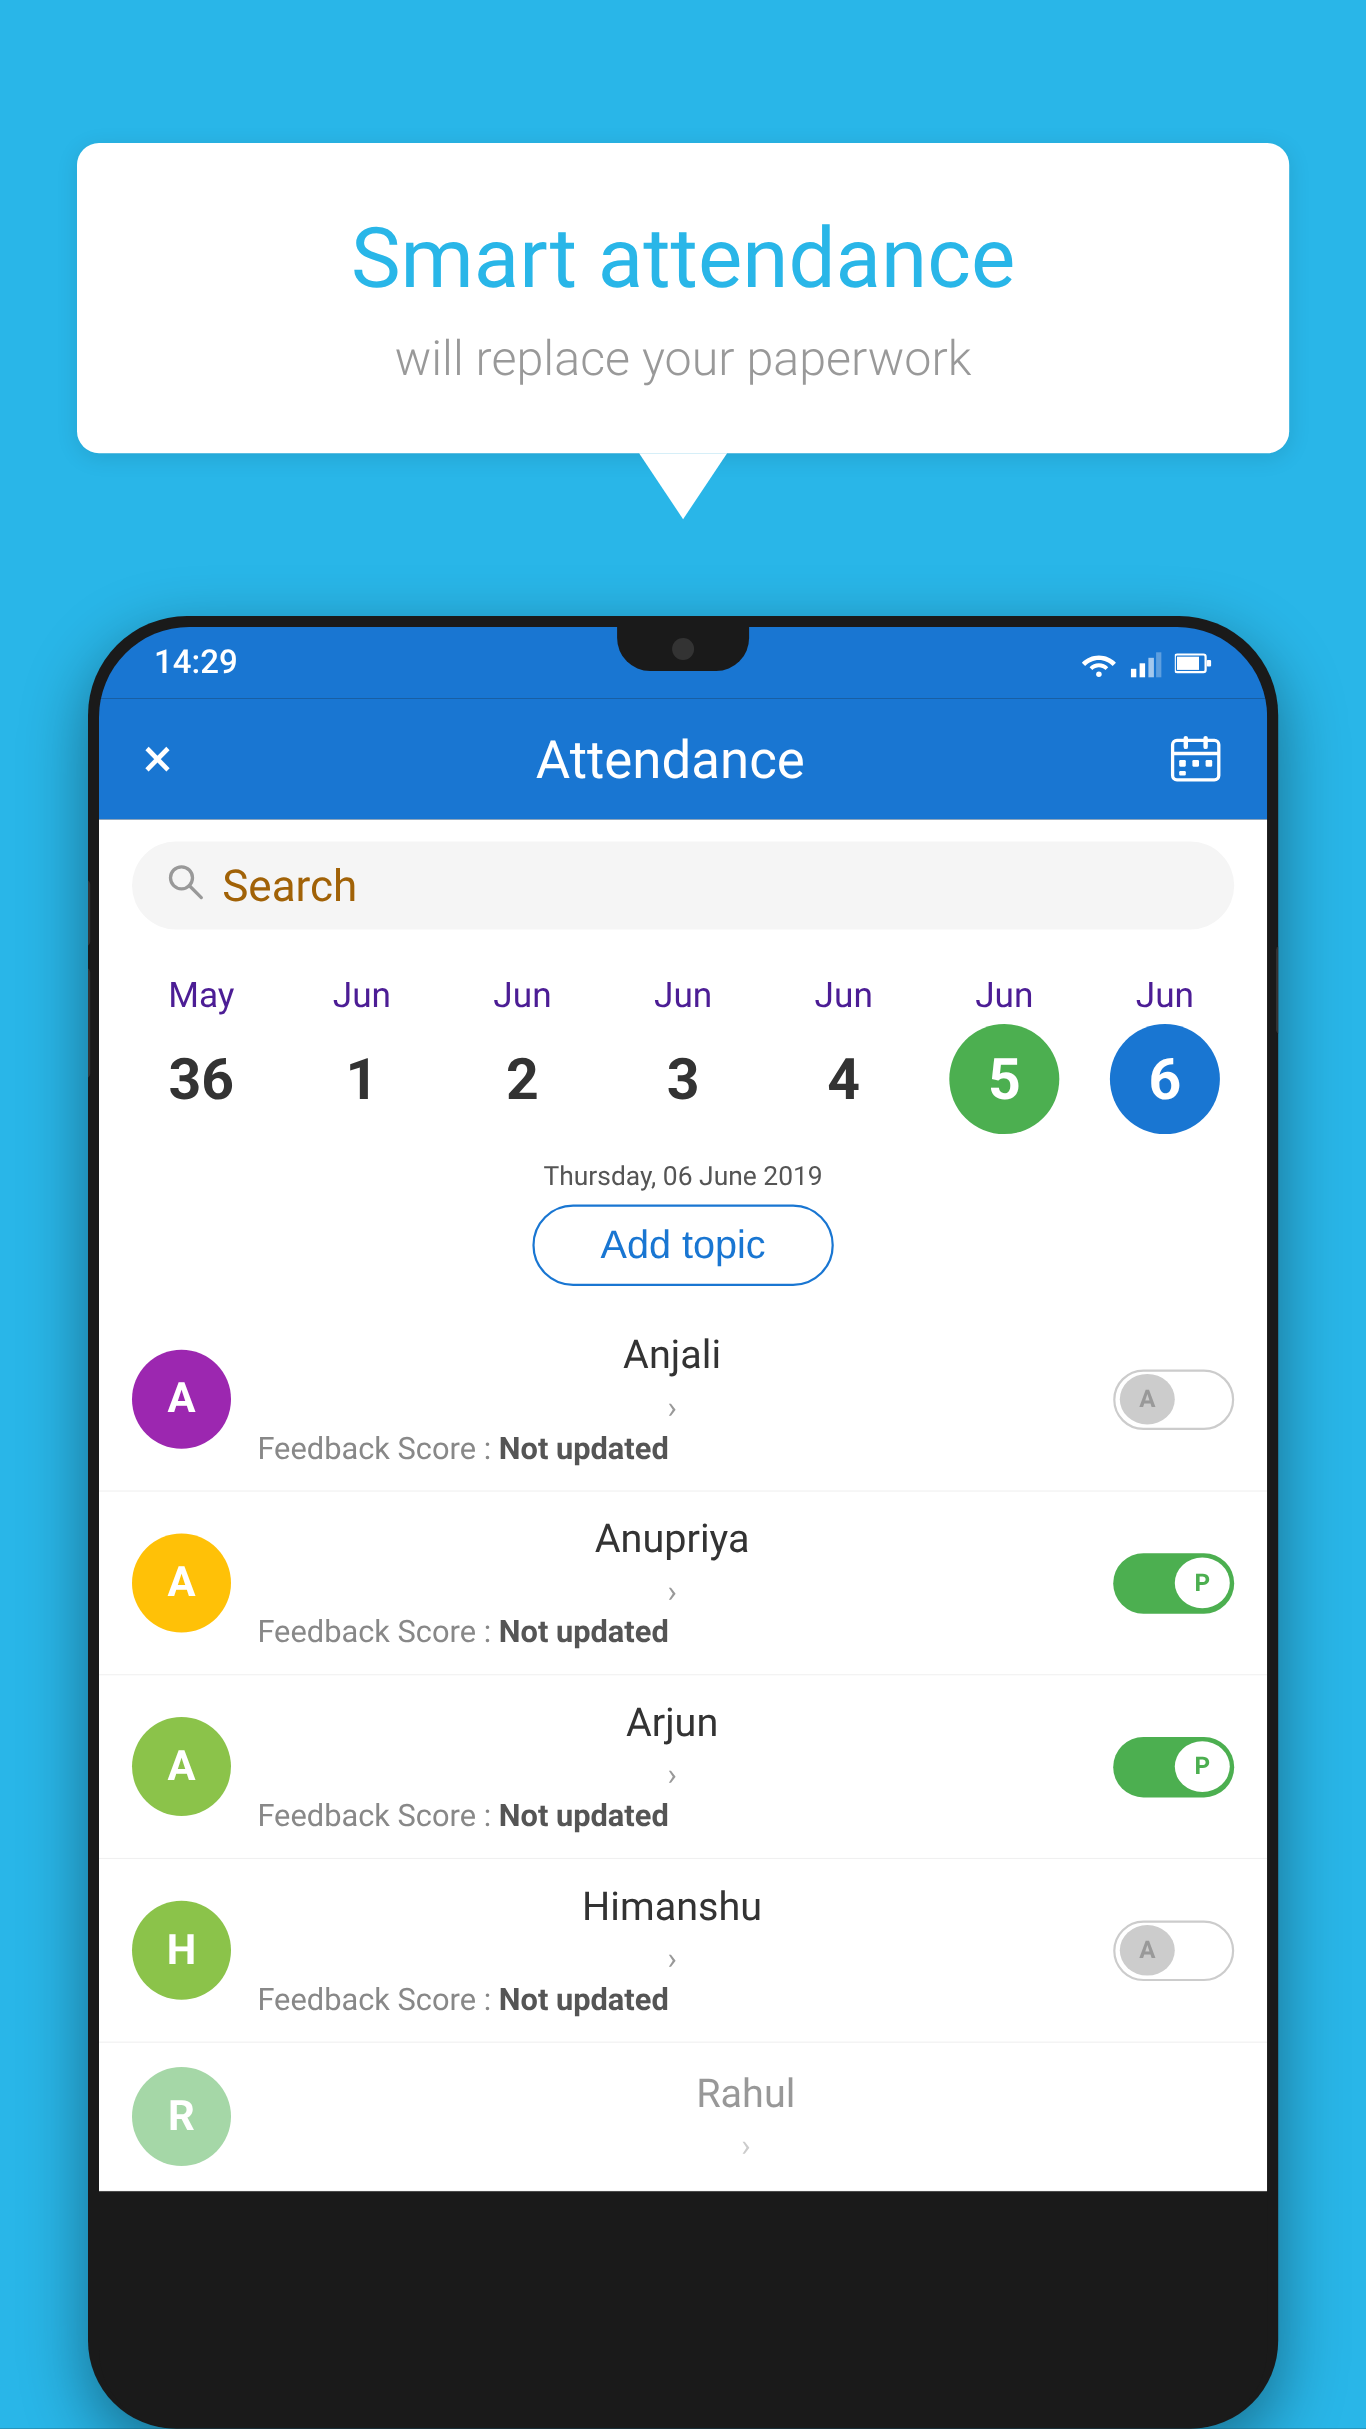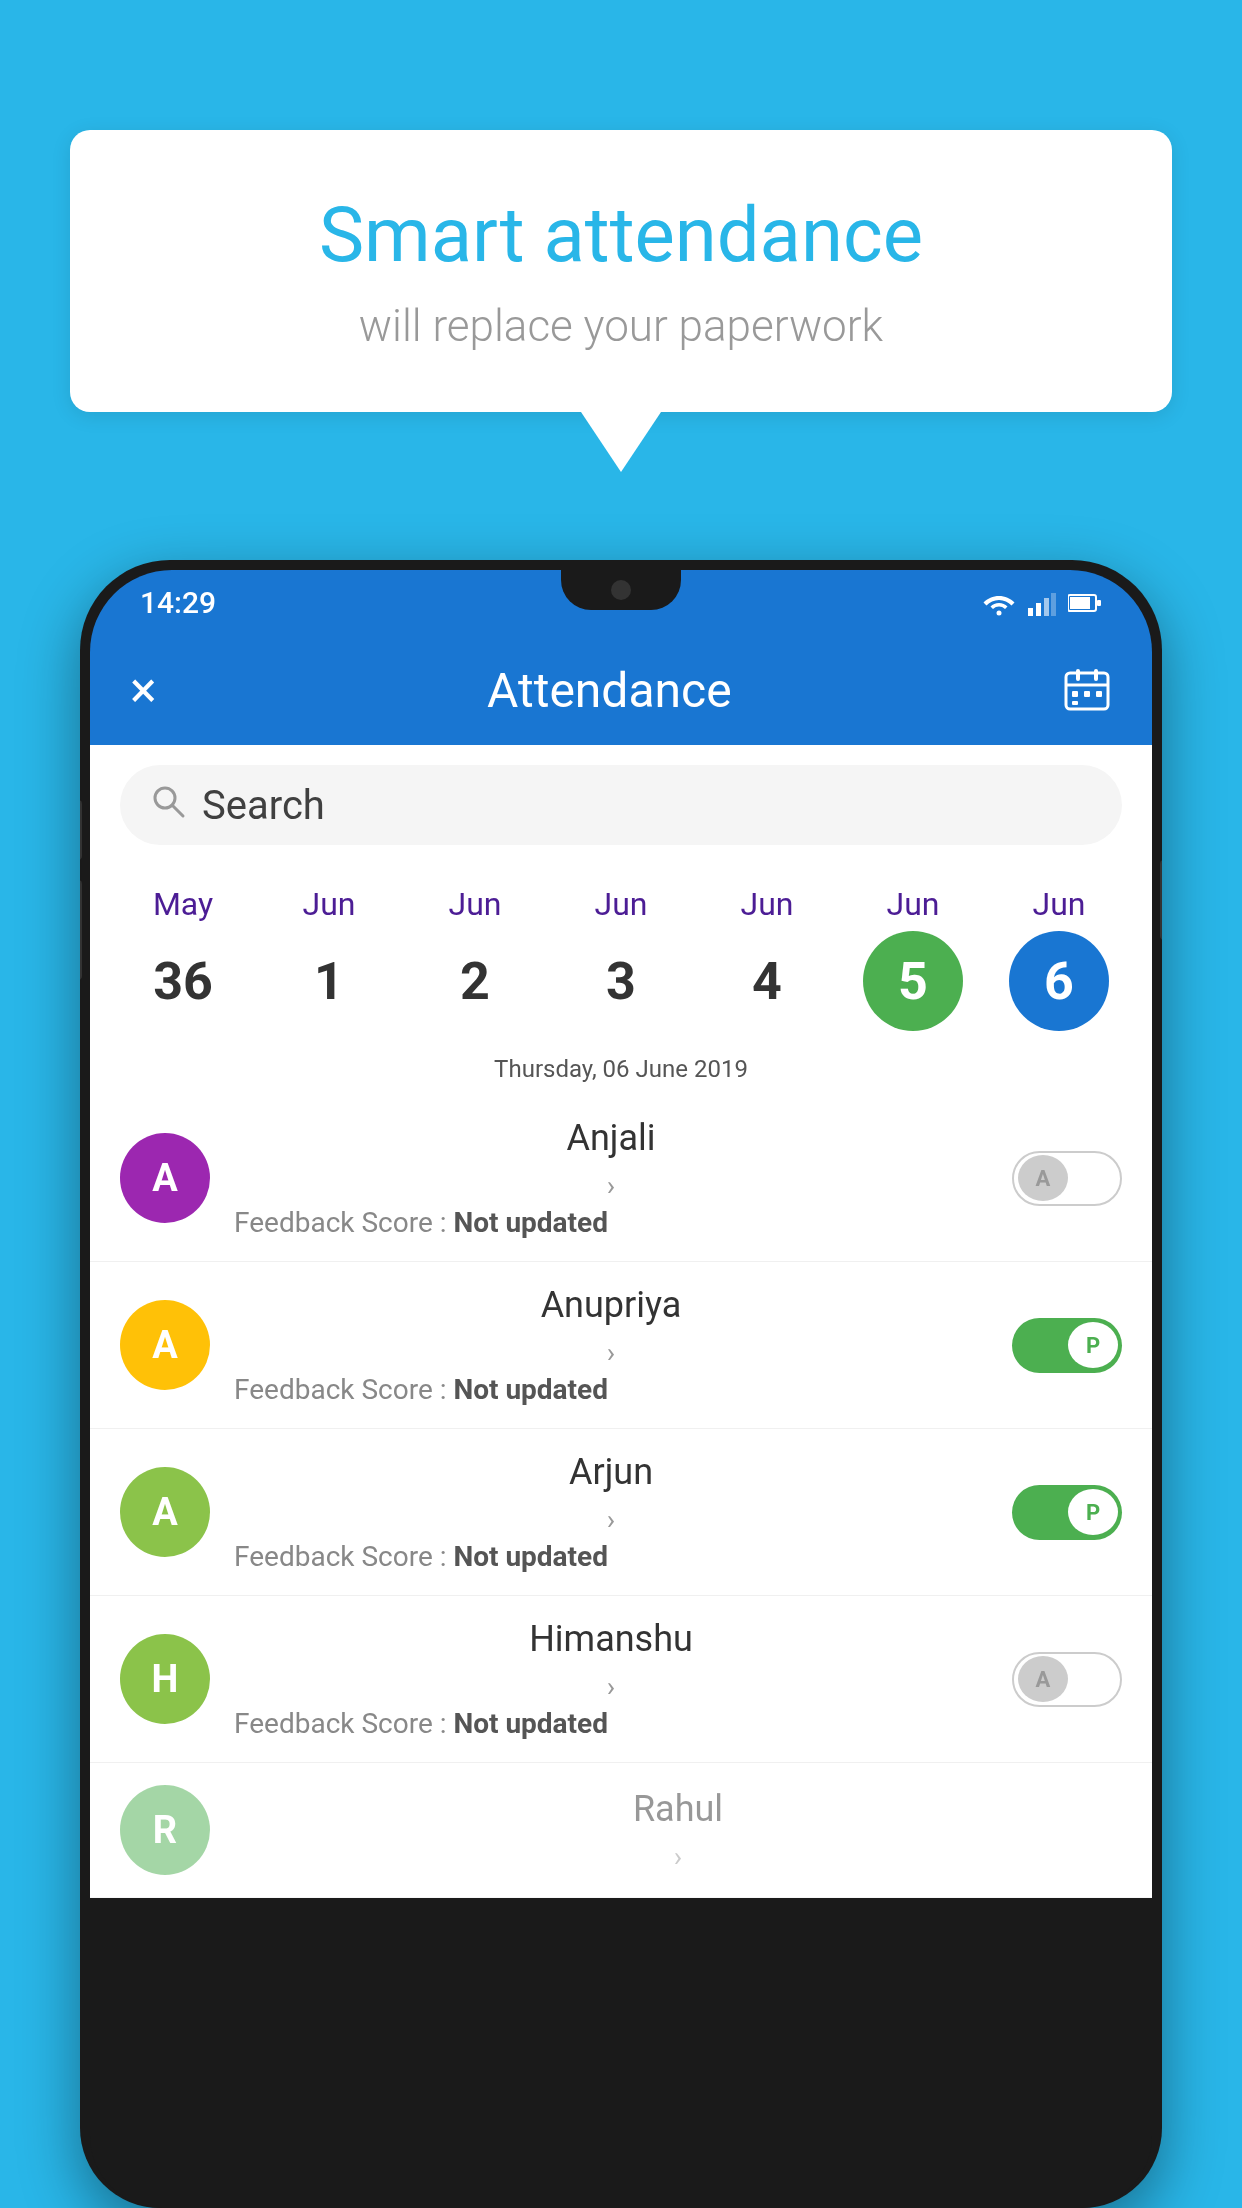--- a/index.html
+++ b/index.html
@@ -153,21 +153,21 @@
       align-items: center;
       padding: 0 30px;
       gap: 16px;
     }
     .search-icon {
       color: #999;
       font-size: 36px;
     }
     .search-input {
       font-size: 40px;
-      color: #404040;
+      color: #a16207;
       background: transparent;
       border: none;
       outline: none;
       flex: 1;
     }
 
     
     .calendar-row {
       display: flex;
       justify-content: space-around;
@@ -461,20 +461,21 @@
           <span class="cal-date today">5</span>
         </div>
         <div class="calendar-day">
           <span class="cal-month">Jun</span>
           <span class="cal-date selected">6</span>
         </div>
       </div>
 
       <div class="date-label">Thursday, 06 June 2019</div>
 
+      <button class="add-topic-btn">Add topic</button>
 
 
       <div>
 
         <div class="student-row">
           <div class="student-avatar" style="background:#9C27B0;">A</div>
           <div class="student-info">
             <div class="student-name">
               <span>Anjali</span>
               <span class="chevron">›</span>

